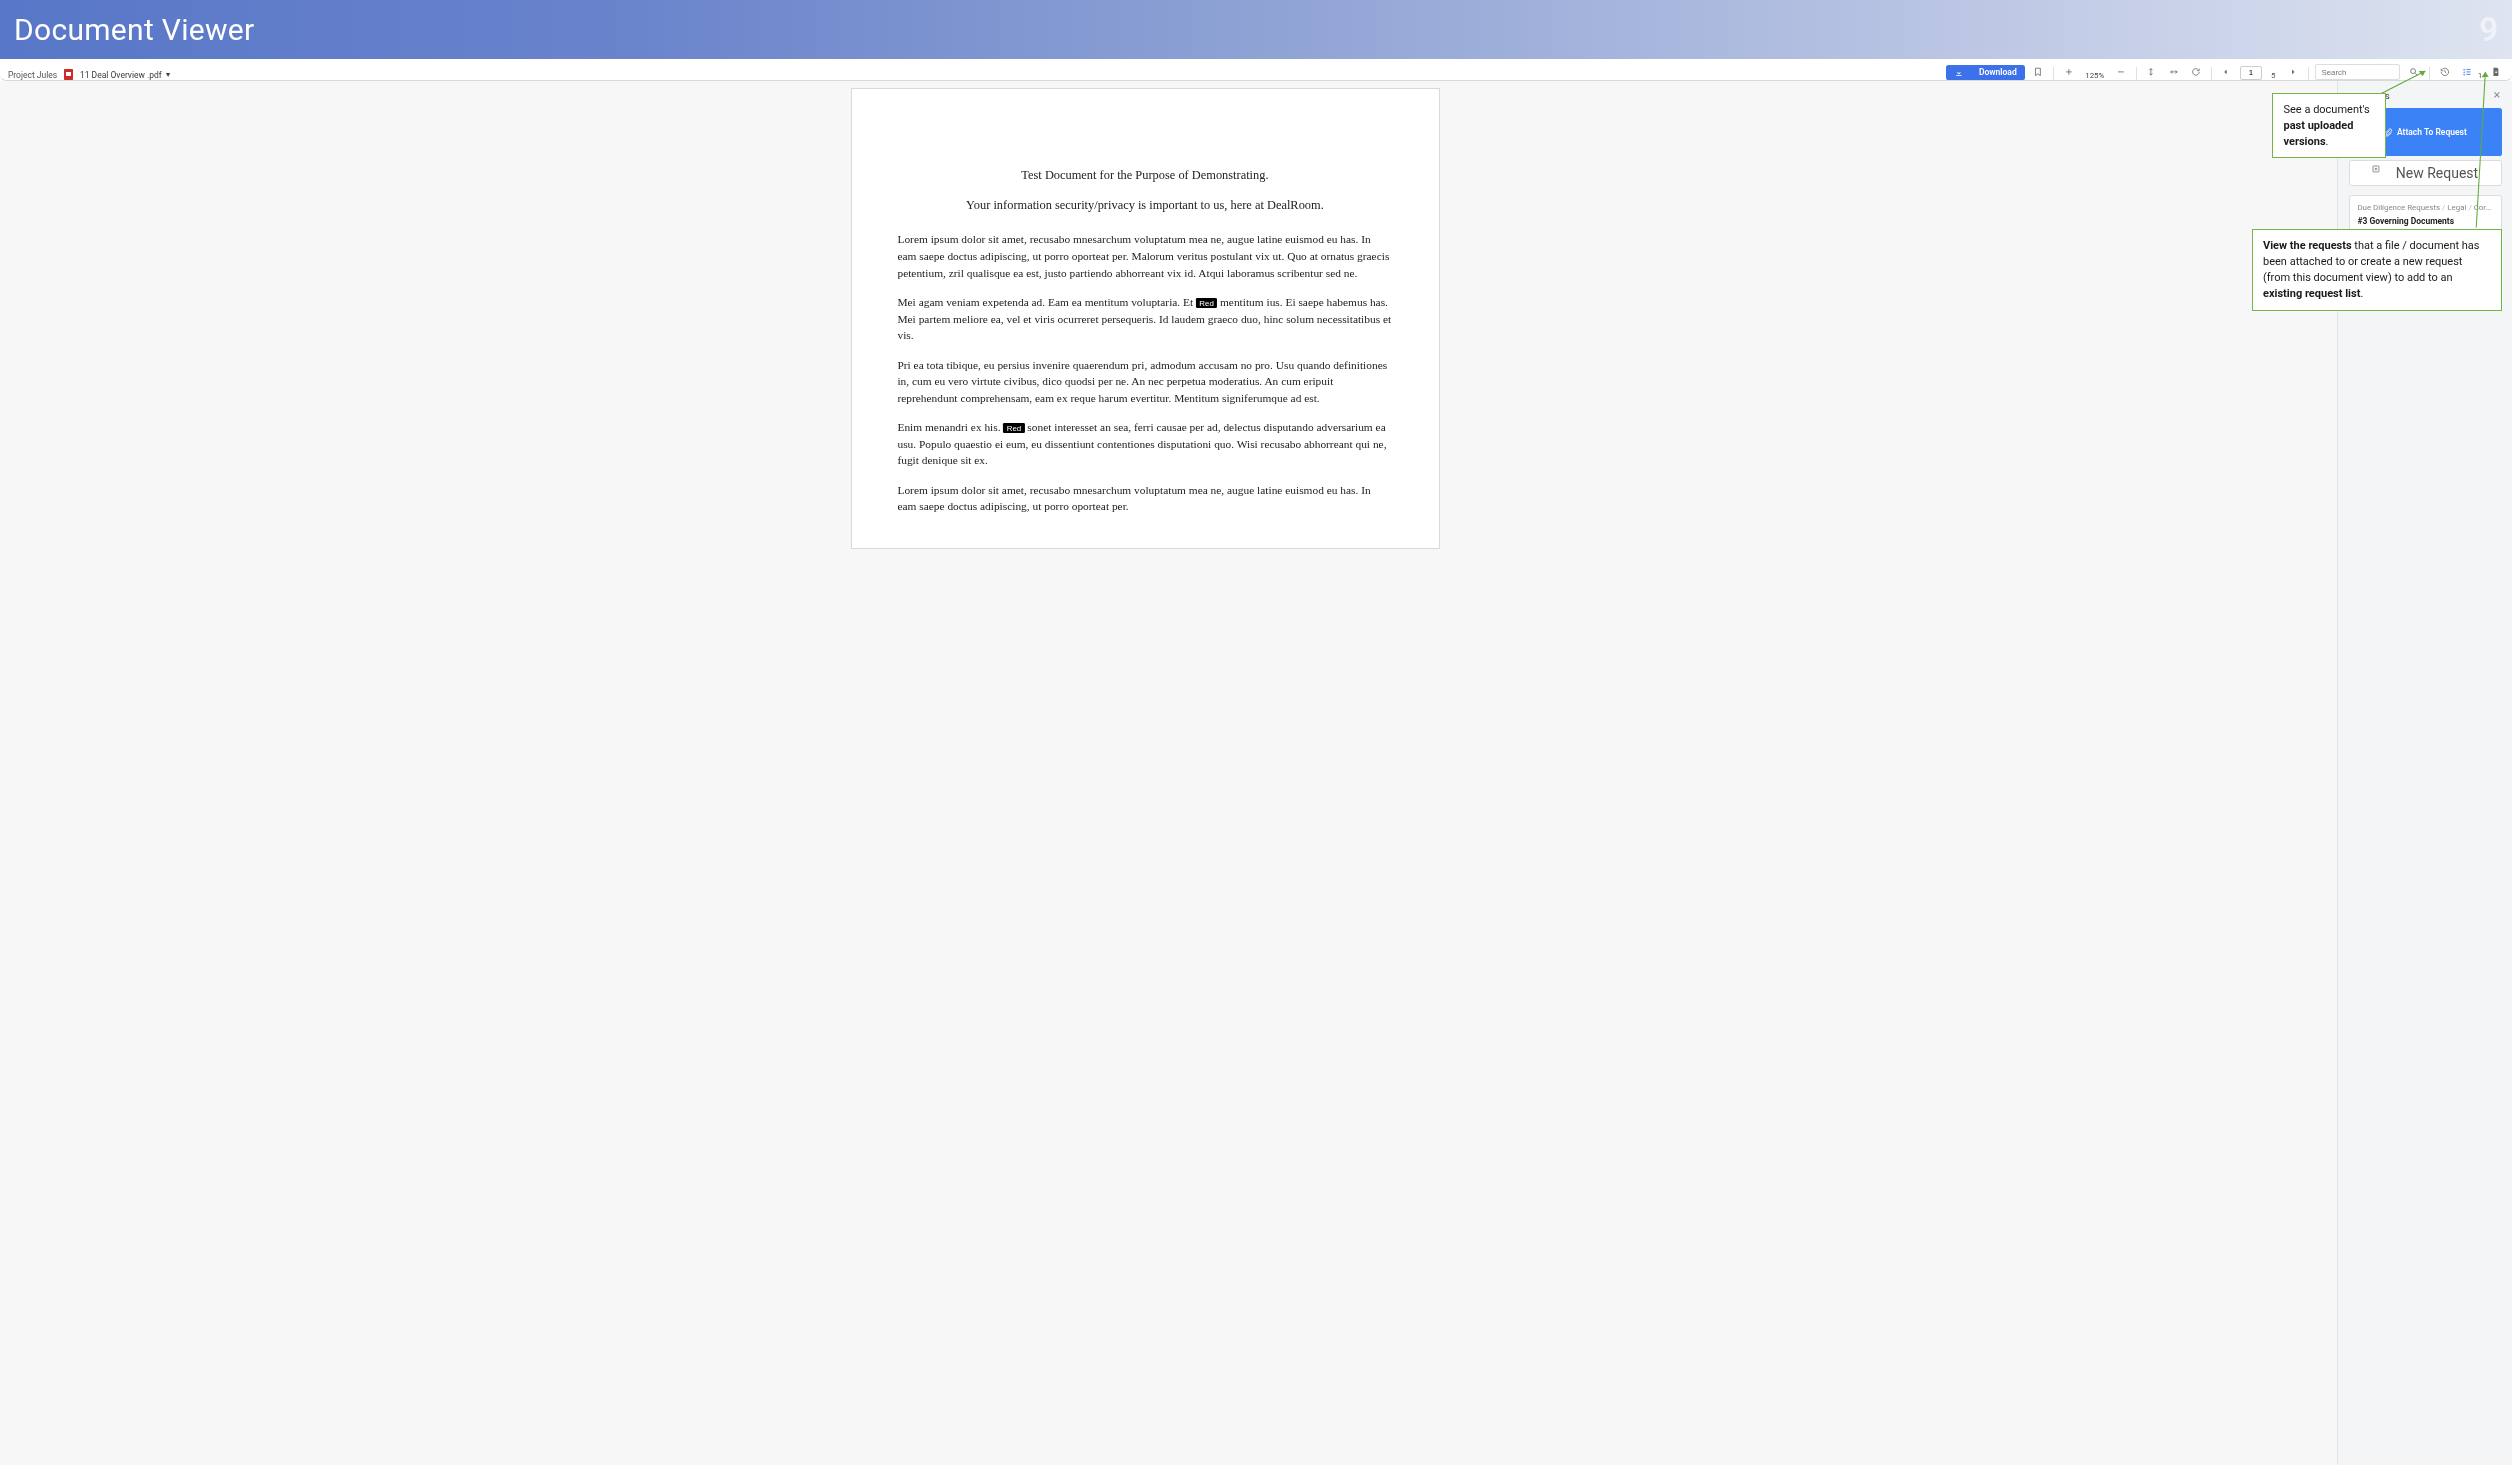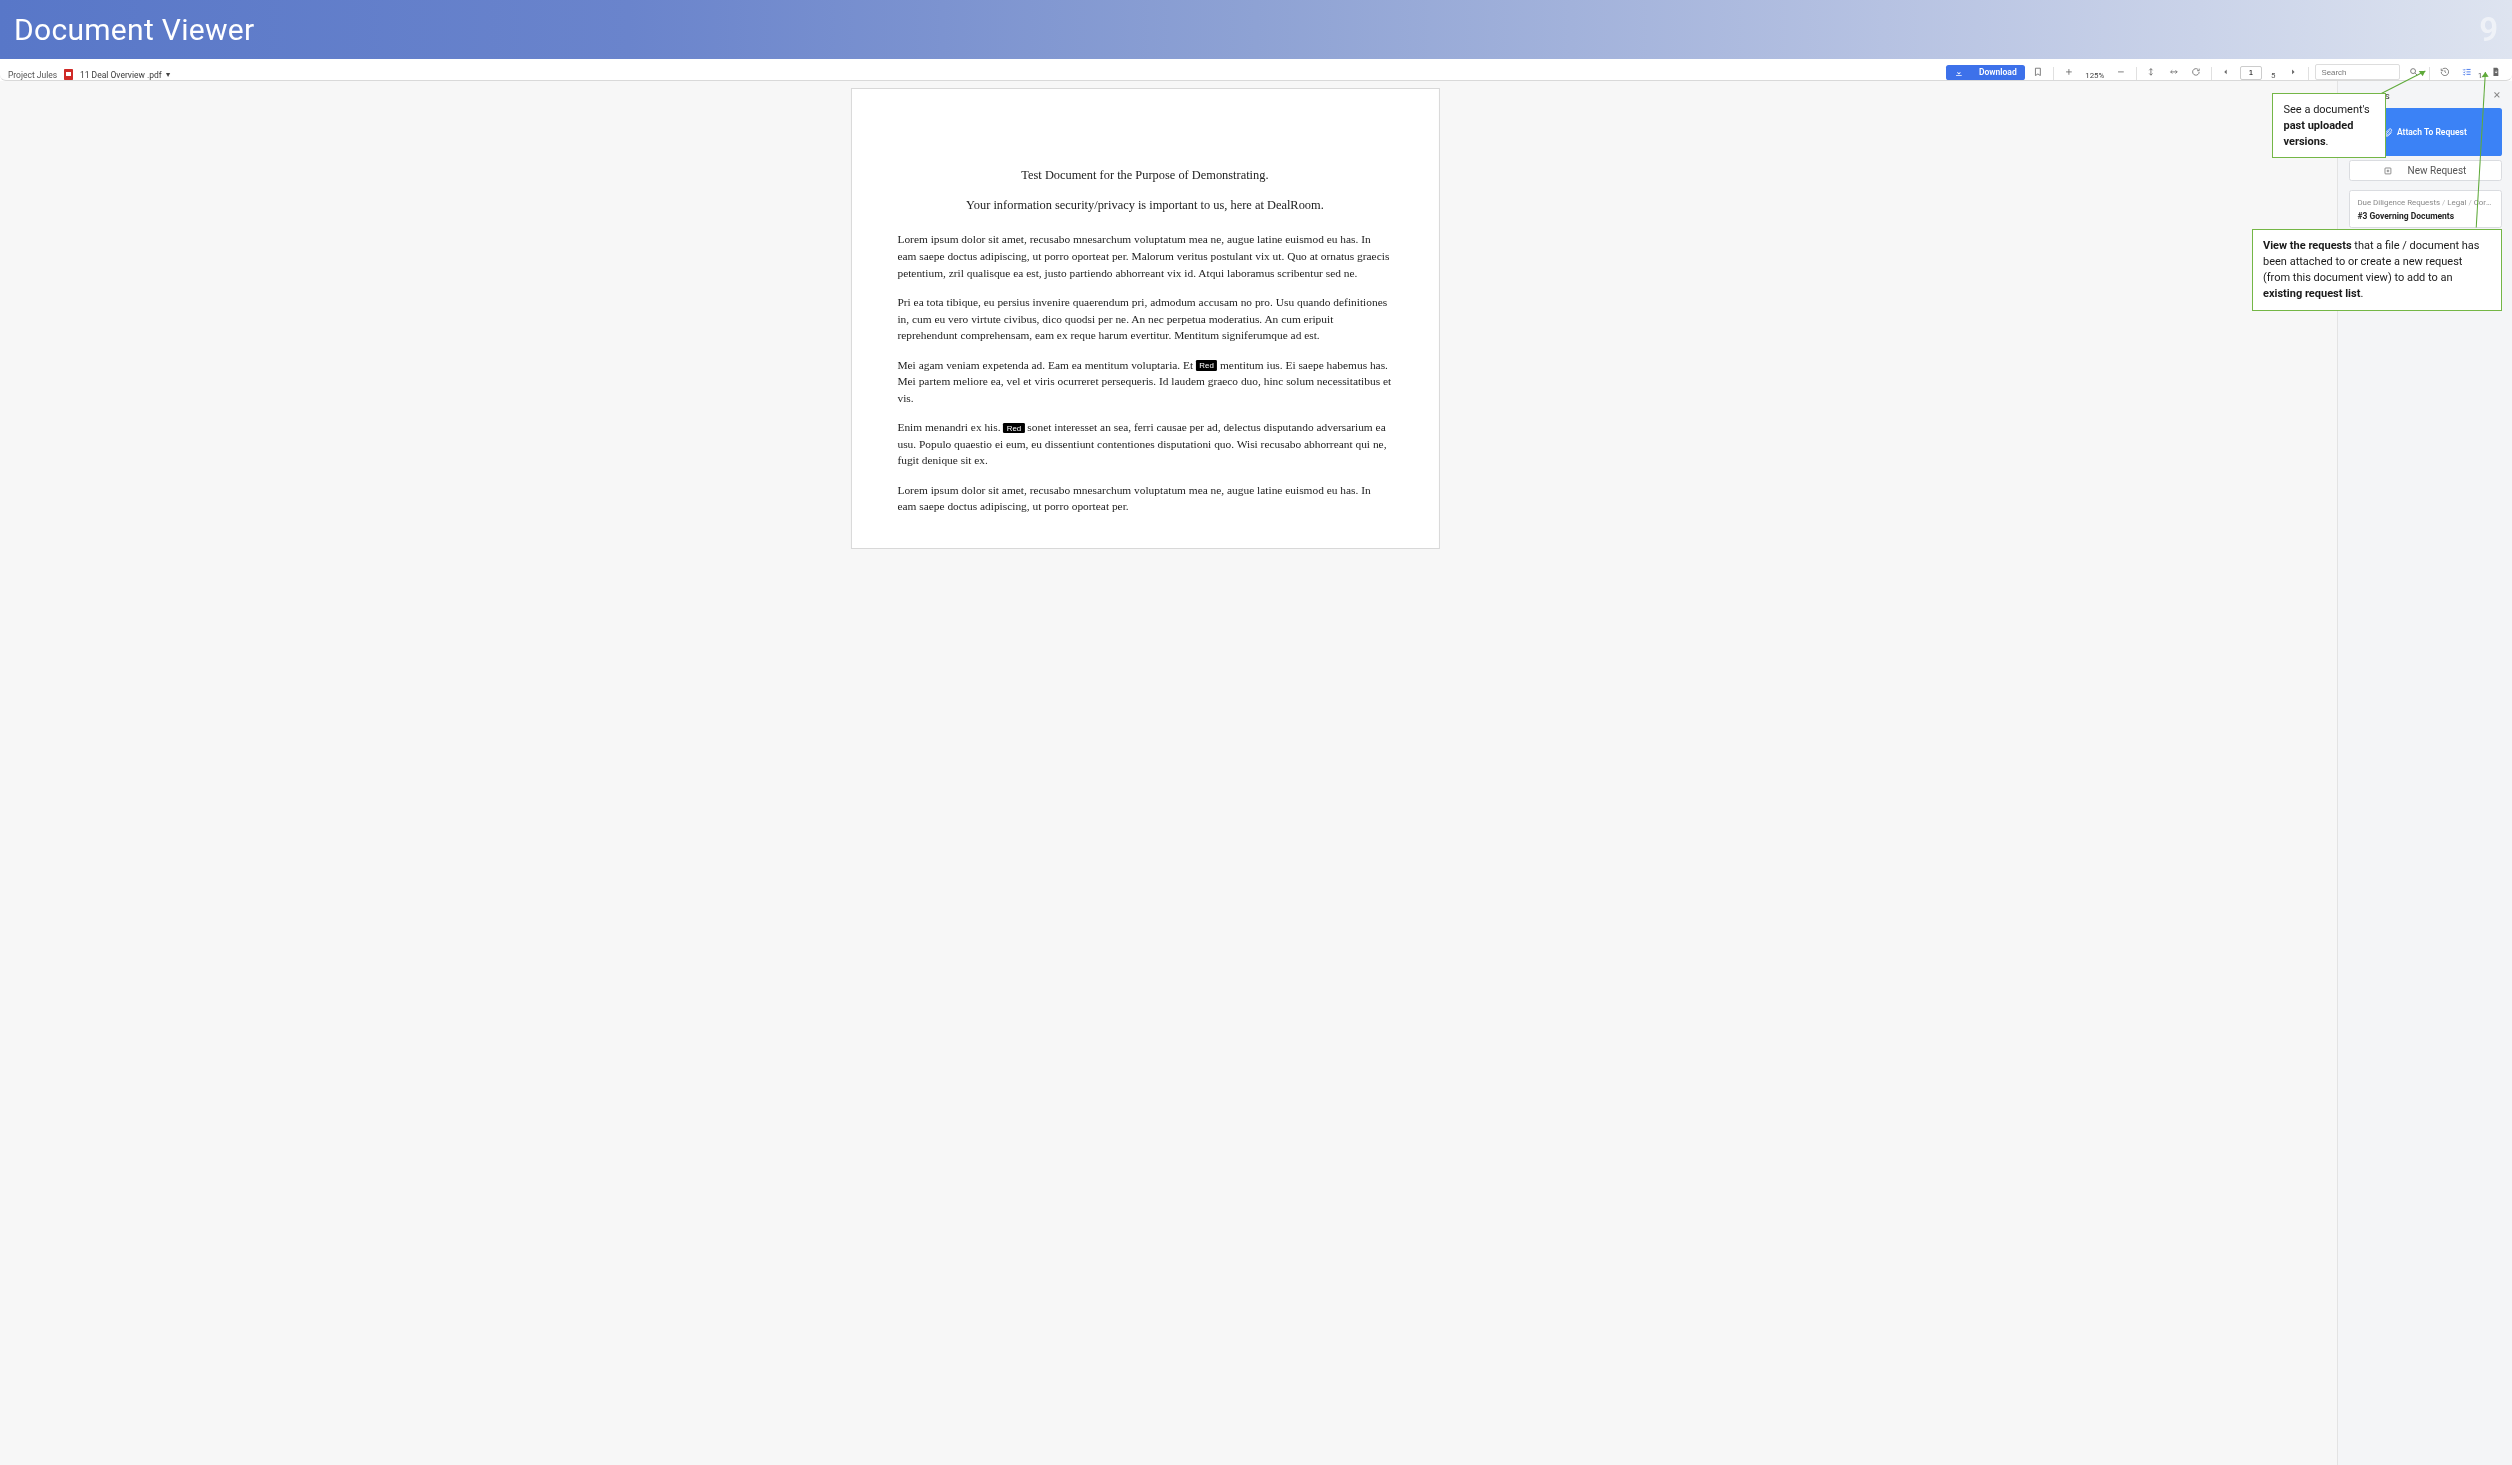--- a/index.html
+++ b/index.html
@@ -72,23 +72,23 @@
 .rp-title { font-size: 7.9px; font-weight: 700; letter-spacing: 0.3px; color: #5a5a5a; }
 .rp-close { color: #888; cursor: pointer; font-size: 9.8px; }
 .attach-btn {
   margin: 0 10.5px 3.9px 10.5px; background: #3b82f6; color: #fff;
   font-size: 8.5px; font-weight: 600; text-align: center;
   padding: 19px 0; border-radius: 2.6px; cursor: pointer;
   display: flex; align-items: center; justify-content: center; gap: 3.9px;
 }
 .new-req {
   margin: 0 10.5px 9.2px 10.5px; background: #fff; border: 0.7px solid #dadce0;
-  font-size: 10px; color: #555; text-align: center; padding: 3.9px 0;
+  font-size: 14px; color: #555; text-align: center; padding: 3.9px 0;
   border-radius: 2.6px; cursor: pointer;
-  display: flex; align-items: center; justify-content: center; gap: 16px;
+  display: flex; justify-content: center; gap: 16px;
 }
 .req-card {
   margin: 0 10.5px; background: #fff; border: 0.7px solid #dadce0;
   border-radius: 2.6px; padding: 6.5px 7.9px;
 }
 .crumbs { font-size: 7.9px; color: #888; white-space: nowrap; overflow: hidden; text-overflow: ellipsis; margin-bottom: 3.9px; }
 .crumbs .sepc { color: #bbb; padding: 0 2px; }
 .req-name { font-size: 8.5px; font-weight: 700; color: #222; }
 
 .callout {
@@ -206,24 +206,24 @@
       </svg>
   </span>
 </div>
 
 <div class="content">
   <div class="doc-area">
     <div class="page">
       <div class="t1">Test Document for the Purpose of Demonstrating.</div>
       <div class="t2">Your information security/privacy is important to us, here at DealRoom.</div>
       <p>Lorem ipsum dolor sit amet, recusabo mnesarchum voluptatum mea ne, augue latine euismod eu has. In eam saepe doctus adipiscing, ut porro oporteat per. Malorum veritus postulant vix ut. Quo at ornatus graecis petentium, zril qualisque ea est, justo partiendo abhorreant vix id. Atqui laboramus scribentur sed ne.</p>
-      <p>Pri ea tota tibique, eu persius invenire quaerendum pri, admodum accusam no pro. Usu quando definitiones in, cum eu vero virtute civibus, dico quodsi per ne. An nec perpetua moderatius. An cum eripuit reprehendunt comprehensam, eam ex reque harum evertitur. Mentitum signiferumque ad est.</p>
       <p>
         <span>Mei agam veniam expetenda ad. Eam ea mentitum voluptaria. Et </span><span class="redact">Red</span><span> mentitum ius. Ei saepe habemus has. Mei partem meliore ea, vel et viris ocurreret persequeris. Id laudem graeco duo, hinc solum necessitatibus et vis.</span>
       </p>
+      <p>Pri ea tota tibique, eu persius invenire quaerendum pri, admodum accusam no pro. Usu quando definitiones in, cum eu vero virtute civibus, dico quodsi per ne. An nec perpetua moderatius. An cum eripuit reprehendunt comprehensam, eam ex reque harum evertitur. Mentitum signiferumque ad est.</p>
       <p>
         <span>Enim menandri ex his. </span><span class="redact">Red</span><span> sonet interesset an sea, ferri causae per ad, delectus disputando adversarium ea usu. Populo quaestio ei eum, eu dissentiunt contentiones disputationi quo. Wisi recusabo abhorreant qui ne, fugit denique sit ex.</span>
       </p>
       <p>Lorem ipsum dolor sit amet, recusabo mnesarchum voluptatum mea ne, augue latine euismod eu has. In eam saepe doctus adipiscing, ut porro oporteat per.</p>
     </div>
   </div>
 
   <div class="right-panel">
     <div class="rp-head">
       <span class="rp-title">REQUESTS</span>

